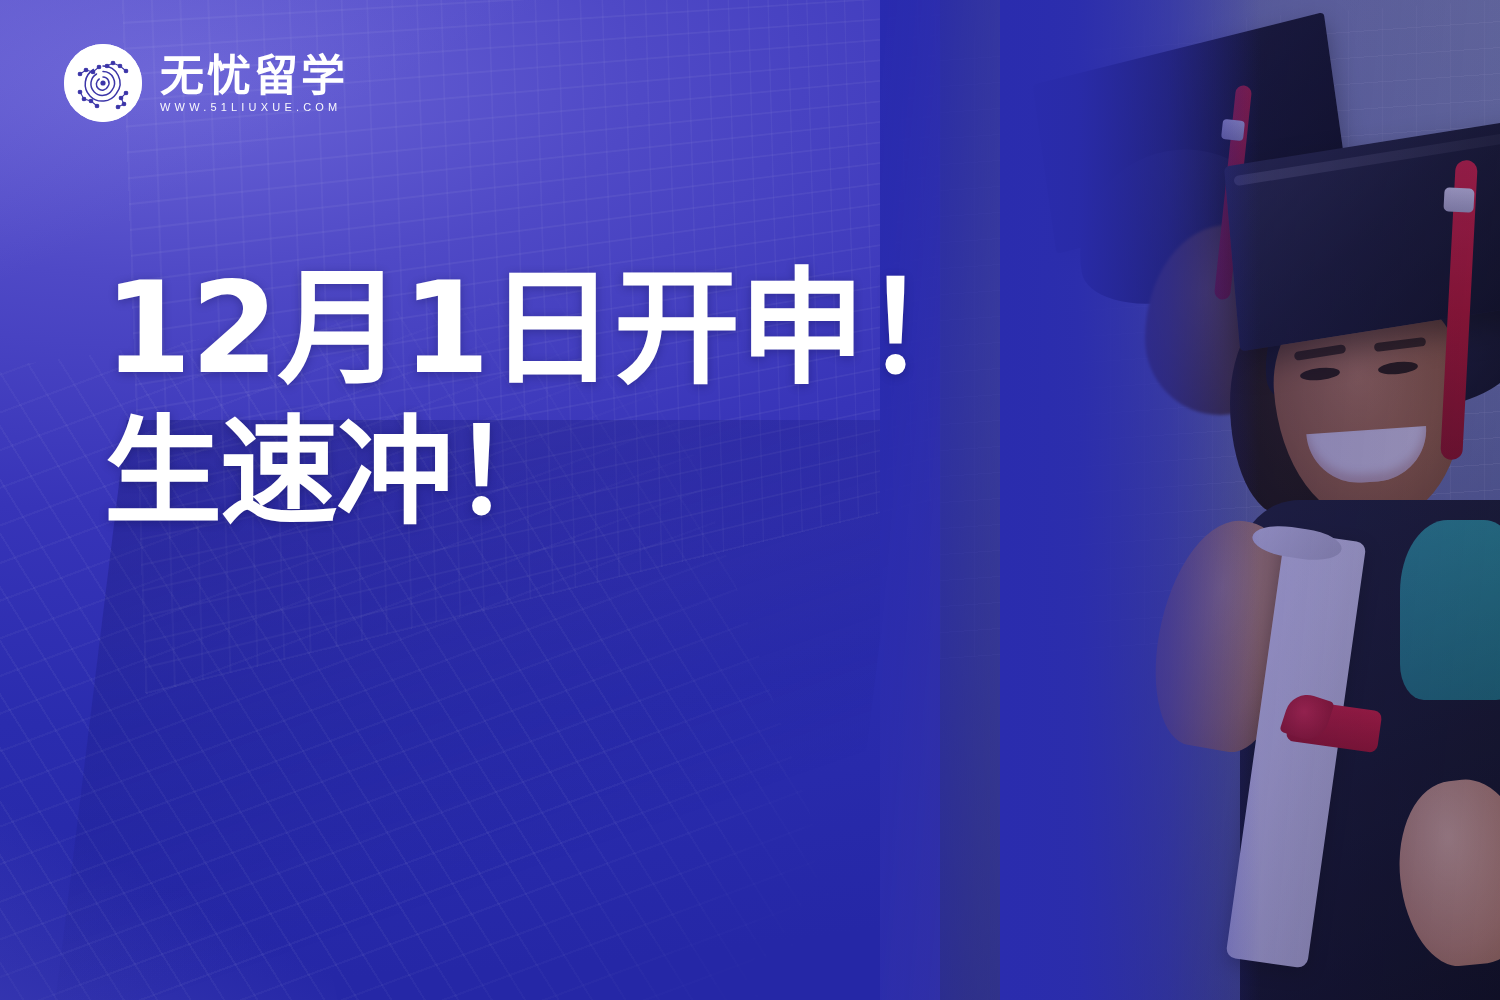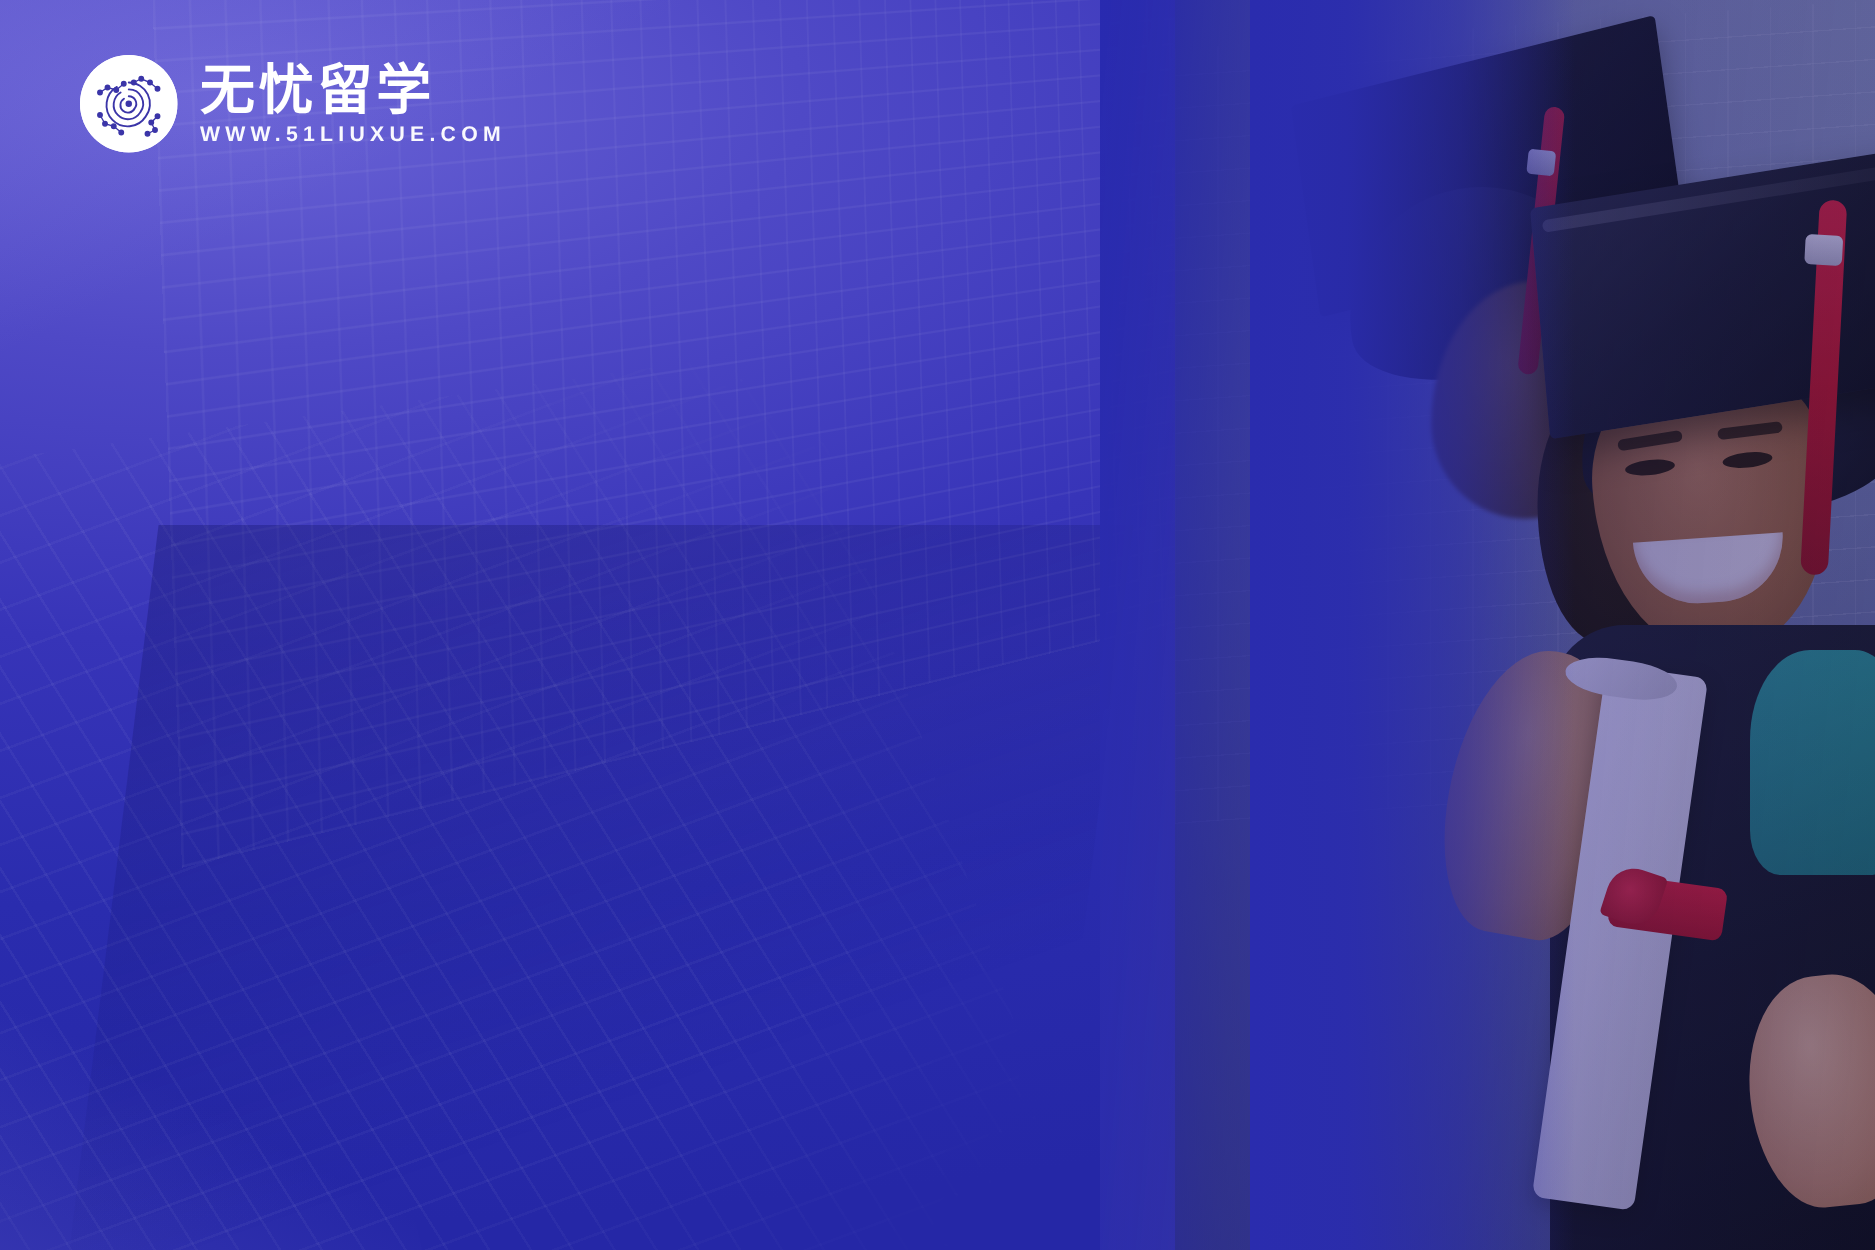--- a/index.html
+++ b/index.html
@@ -265,21 +265,21 @@
     display:flex;align-items:center;justify-content:center;
   }
   .logo-mark svg{display:block;}
   .logo-text{display:flex;flex-direction:column;gap:4px;}
   .logo-cn{
     color:#ffffff;font-size:44px;line-height:1;font-weight:700;letter-spacing:3px;
     font-family:"DejaVu Sans","Liberation Sans",sans-serif;
     white-space:nowrap;
   }
   .logo-url{
-    color:#ffffff;font-size:17px;line-height:1;letter-spacing:4.2px;font-weight:700;
+    color:#ffffff;font-size:11px;line-height:1;letter-spacing:4.2px;font-weight:400;
     white-space:nowrap;opacity:.96;
   }
 
   
   .headline{
     position:absolute;left:104px;top:258px;z-index:6;
     width:1240px;
   }
   .hl-line{
     color:#ffffff;
@@ -379,15 +379,17 @@
         </g>
       </svg>
     </div>
     <div class="logo-text">
       <div class="logo-cn">无忧留学</div>
       <div class="logo-url">WWW.51LIUXUE.COM</div>
     </div>
   </div>
 
   <div class="headline">
+    <div class="hl-line big">12月1日开申！</div>
+    <div class="hl-line sub">生速冲！</div>
   </div>
 
 </div>
 
 </body></html>

